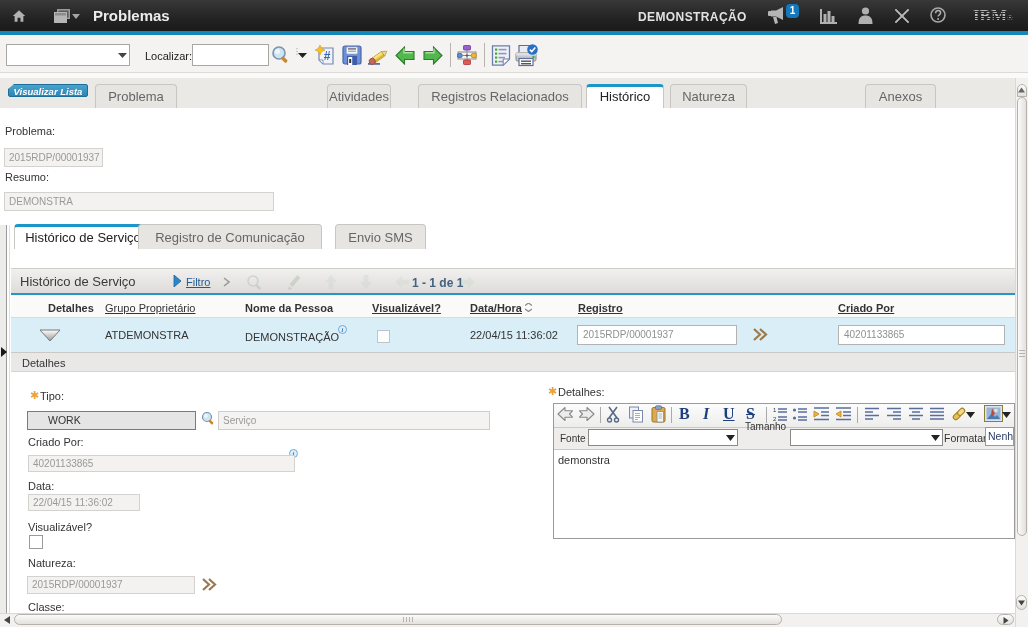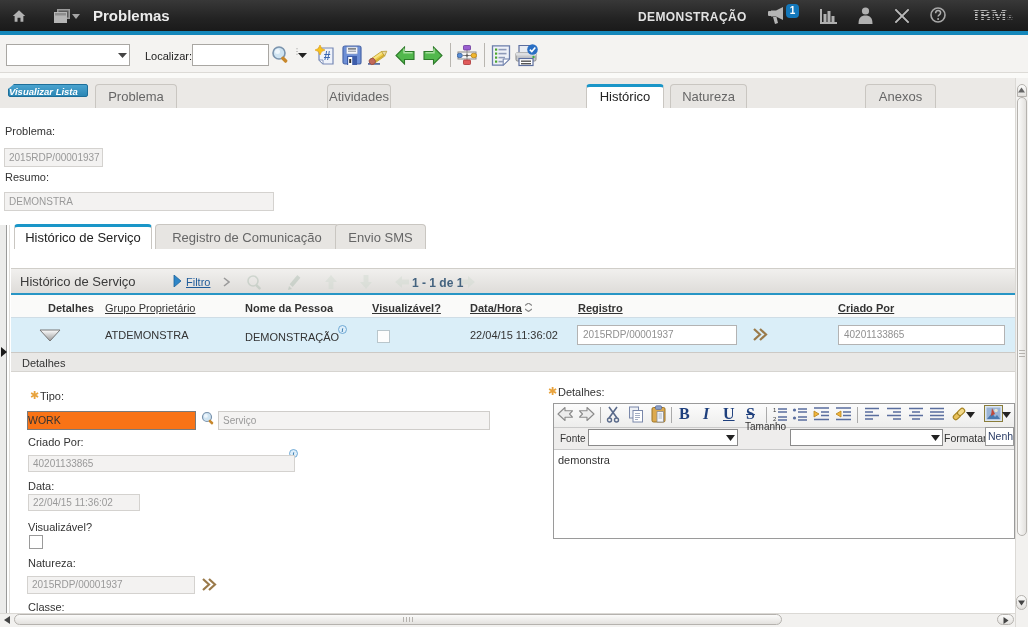--- a/index.html
+++ b/index.html
@@ -153,37 +153,38 @@
       <rect x="1" y="8.5" width="20" height="8.5" rx="1.5" fill="#c7c9cc" stroke="#888" stroke-width="1"></rect>
       <rect x="1" y="8.5" width="20" height="3" fill="#dddfe2"></rect>
       <circle cx="18.5" cy="13" r="1.2" fill="#3fae3f"></circle>
       <rect x="4" y="14.5" width="14" height="7" fill="#fff" stroke="#5c6e9e" stroke-width="1.2"></rect>
       <rect x="6" y="16.5" width="10" height="1.4" fill="#555"></rect>
       <rect x="6" y="19" width="10" height="1.4" fill="#555"></rect>
       <circle cx="17.5" cy="5.5" r="5.3" fill="#2a6fc4"></circle>
       <path d="M14.8 5.6 L16.8 7.6 L20.3 3.6" fill="none" stroke="#fff" stroke-width="1.5"></path>
     </svg>
 
-<div class="abs" style="left:8px;top:84px;width:80px;height:13px;background:linear-gradient(#4aa3cf,#2b86b4);border:1px solid #1d6e99;border-radius:2px;clip-path:polygon(6px 0,100% 0,100% 100%,0 100%,0 5px);color:#fff;font-size:9.5px;font-weight:bold;font-style:italic;text-align:left;line-height:13px;box-sizing:border-box">Visualizar Lista</div>
+<div class="abs" style="left:8px;top:84px;width:80px;height:13px;background:linear-gradient(#4aa3cf,#2b86b4);border:1px solid #1d6e99;border-radius:2px;clip-path:polygon(6px 0,100% 0,100% 100%,0 100%,0 5px);color:#fff;font-size:9.5px;font-weight:bold;font-style:italic;text-align:center;line-height:13px;box-sizing:border-box">Visualizar Lista</div>
 <div class="abs" style="left:0;top:84px;width:1028px;height:24px">
 <div class="tab" style="left:95px;width:82px">Problema</div>
 <div class="tab" style="left:327px;width:64px">Atividades</div>
+<div class="tab" style="left:418px;width:164px">Registros Relacionados</div>
 <div class="tab tabsel" style="left:586px;width:78px;line-height:20px">Histórico</div>
 <div class="tab" style="left:670px;width:77px">Natureza</div>
 <div class="tab" style="left:865px;width:71px">Anexos</div>
 </div>
 
 <div class="lb" style="left:5px;top:125px">Problema:</div>
 <div class="ro" style="left:4px;top:148px;width:99px;height:19px">2015RDP/00001937</div>
 <div class="lb" style="left:5px;top:171px">Resumo:</div>
 <div class="ro" style="left:4px;top:192px;width:270px;height:19px">DEMONSTRA</div>
 
 <div class="abs" style="left:0;top:224px;width:1028px;height:25px">
 <div class="tab tabsel" style="height:25px;left:14px;width:138px;line-height:21px;font-size:13px">Histórico de Serviço</div>
-<div class="tab" style="height:25px;left:155px;width:184px;line-height:25px">Registro de Comunicação</div>
+<div class="tab" style="height:25px;left:138px;width:184px;line-height:25px">Registro de Comunicação</div>
 <div class="tab" style="height:25px;left:335px;width:91px;line-height:25px">Envio SMS</div>
 </div>
 
 <div class="abs" style="left:11px;top:268px;width:1004px;height:27px;background:linear-gradient(#f1f0ee,#dedcd9);border-top:1px solid #d0cec9;border-bottom:2px solid #2795c5;box-sizing:border-box">
 <div class="abs" style="left:9px;top:5px;font-size:13px;color:#3a3a3a">Histórico de Serviço</div>
 <svg class="abs" style="left:162px;top:6px" width="9" height="12" viewBox="0 0 9 12">
         <path d="M1 0 L8 6 L1 12 Z" fill="#2e86c8" stroke="#1d629a" stroke-width="0.8"></path>
       </svg>
 <div class="abs" style="left:175px;top:7px;font-size:11px;color:#1f5b99;text-decoration:underline">Filtro</div>
 <svg class="abs" style="left:212px;top:8px" width="7" height="10" viewBox="0 0 7 10">
@@ -250,21 +251,21 @@
       </svg>
 <div class="wi" style="left:827px;top:7px;width:167px;height:20px">40201133865</div>
 </div>
 
 <div class="abs" style="left:11px;top:352px;width:1004px;height:20px;background:#e9e8e6;border-top:1px solid #ccc9c5;border-bottom:1px solid #d6d4d0;box-sizing:border-box">
 <div class="abs" style="left:11px;top:4px;font-size:11px;color:#333">Detalhes</div>
 </div>
 
 <div class="abs" style="left:30px;top:389px;color:#e8a33d;font-size:11px">✱</div>
 <div class="lb" style="left:40px;top:390px">Tipo:</div>
-<div class="abs" style="left:27px;top:411px;width:169px;height:19px;background:#f97316;border:1px solid #7a7a7a;box-sizing:border-box;font-size:10.5px;line-height:17px;padding:0 0;color:#333">WORK</div>
+<div class="abs" style="left:27px;top:411px;width:169px;height:19px;background:#e5e5e5;border:1px solid #7a7a7a;box-sizing:border-box;font-size:10.5px;line-height:17px;padding:0 20px;color:#333">WORK</div>
 <svg class="abs" style="left:201px;top:411px" width="15" height="15" viewBox="0 0 20 20">
       <circle cx="8" cy="8" r="6" fill="#cfe4f2" stroke="#7a93ad" stroke-width="1.6"></circle>
       <circle cx="6.5" cy="6.5" r="2.5" fill="#eef6fc"></circle>
       <rect x="12" y="11" width="7" height="3.4" rx="1.2" transform="rotate(45 12 11)" fill="#c8882c"></rect>
     </svg>
 <div class="ro" style="left:218px;top:411px;width:272px;height:19px;line-height:17px;background:#f4f3f2;border-color:#cfcdca">Serviço</div>
 <div class="lb" style="left:28px;top:436px">Criado Por:</div>
 <svg class="abs" style="left:289px;top:449px" width="9" height="9" viewBox="0 0 9 9">
       <circle cx="4.5" cy="4.5" r="4" fill="#ddeefa" stroke="#5599cc" stroke-width="0.8"></circle>
       <text x="4.5" y="7" font-size="6.5" font-style="italic" font-weight="bold" fill="#3377aa" text-anchor="middle" font-family="Liberation Serif">i</text>

